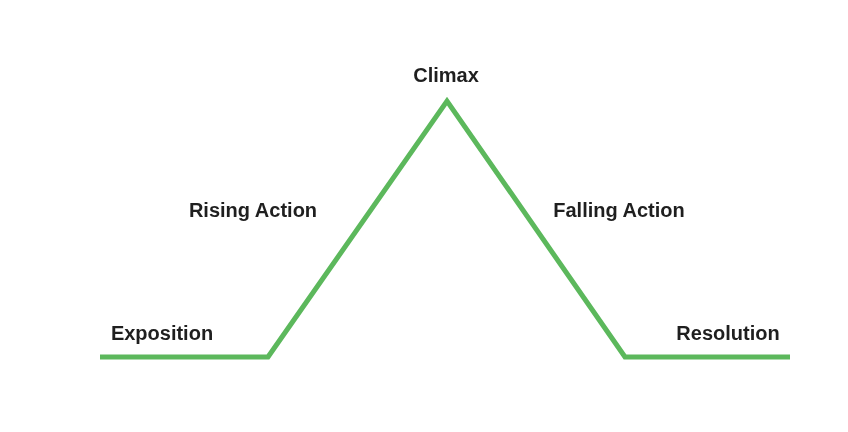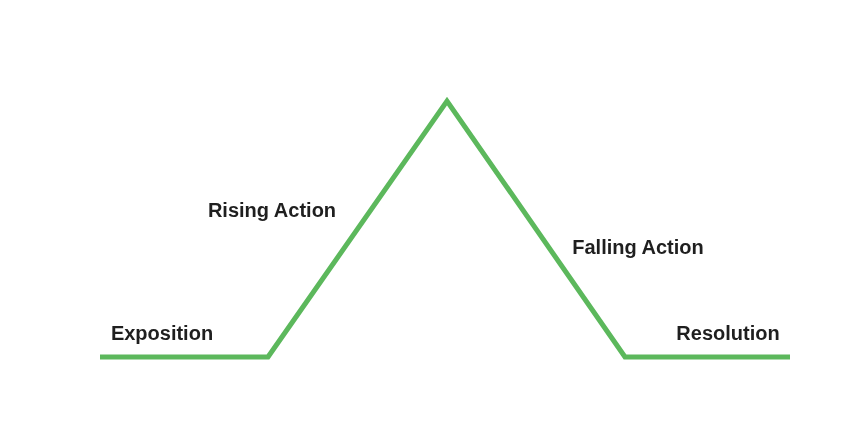--- a/index.html
+++ b/index.html
@@ -24,34 +24,35 @@
     position: absolute;
     transform: translateX(-50%);
     font-size: 20px;
     font-weight: 700;
     color: #1F1F1F;
     white-space: nowrap;
     line-height: 24px;
     letter-spacing: 0px;
   }
   .label-climax        { left: 446px; top: 63px; }
-  .label-rising-action { left: 272px; top: 198px; }
-  .label-falling-action{ left: 638px; top: 198px; margin-top: 37px; }
+  .label-rising-action { left: 253px; top: 198px; }
+  .label-falling-action{ left: 619px; top: 198px; }
   .label-exposition    { left: 162px; top: 321px; }
   .label-resolution    { left: 728px; top: 321px; }
 </style>
 </head>
 <body>
 
 <div class="canvas">
 
   <svg class="arc-svg" width="848" height="432" viewBox="0 0 848 432">
     <polyline points="100,357 268,357 447,101 625,357 790,357" fill="none" stroke="#5CB85C" stroke-width="5" stroke-linejoin="miter" stroke-linecap="butt"></polyline>
   </svg>
 
+  <div class="plot-label label-climax">Climax</div>
 
   <div class="plot-label label-rising-action">Rising Action</div>
 
   <div class="plot-label label-falling-action">Falling Action</div>
 
   <div class="plot-label label-resolution">Resolution</div>
 
   <div class="plot-label label-exposition">Exposition</div>
 
 </div>

